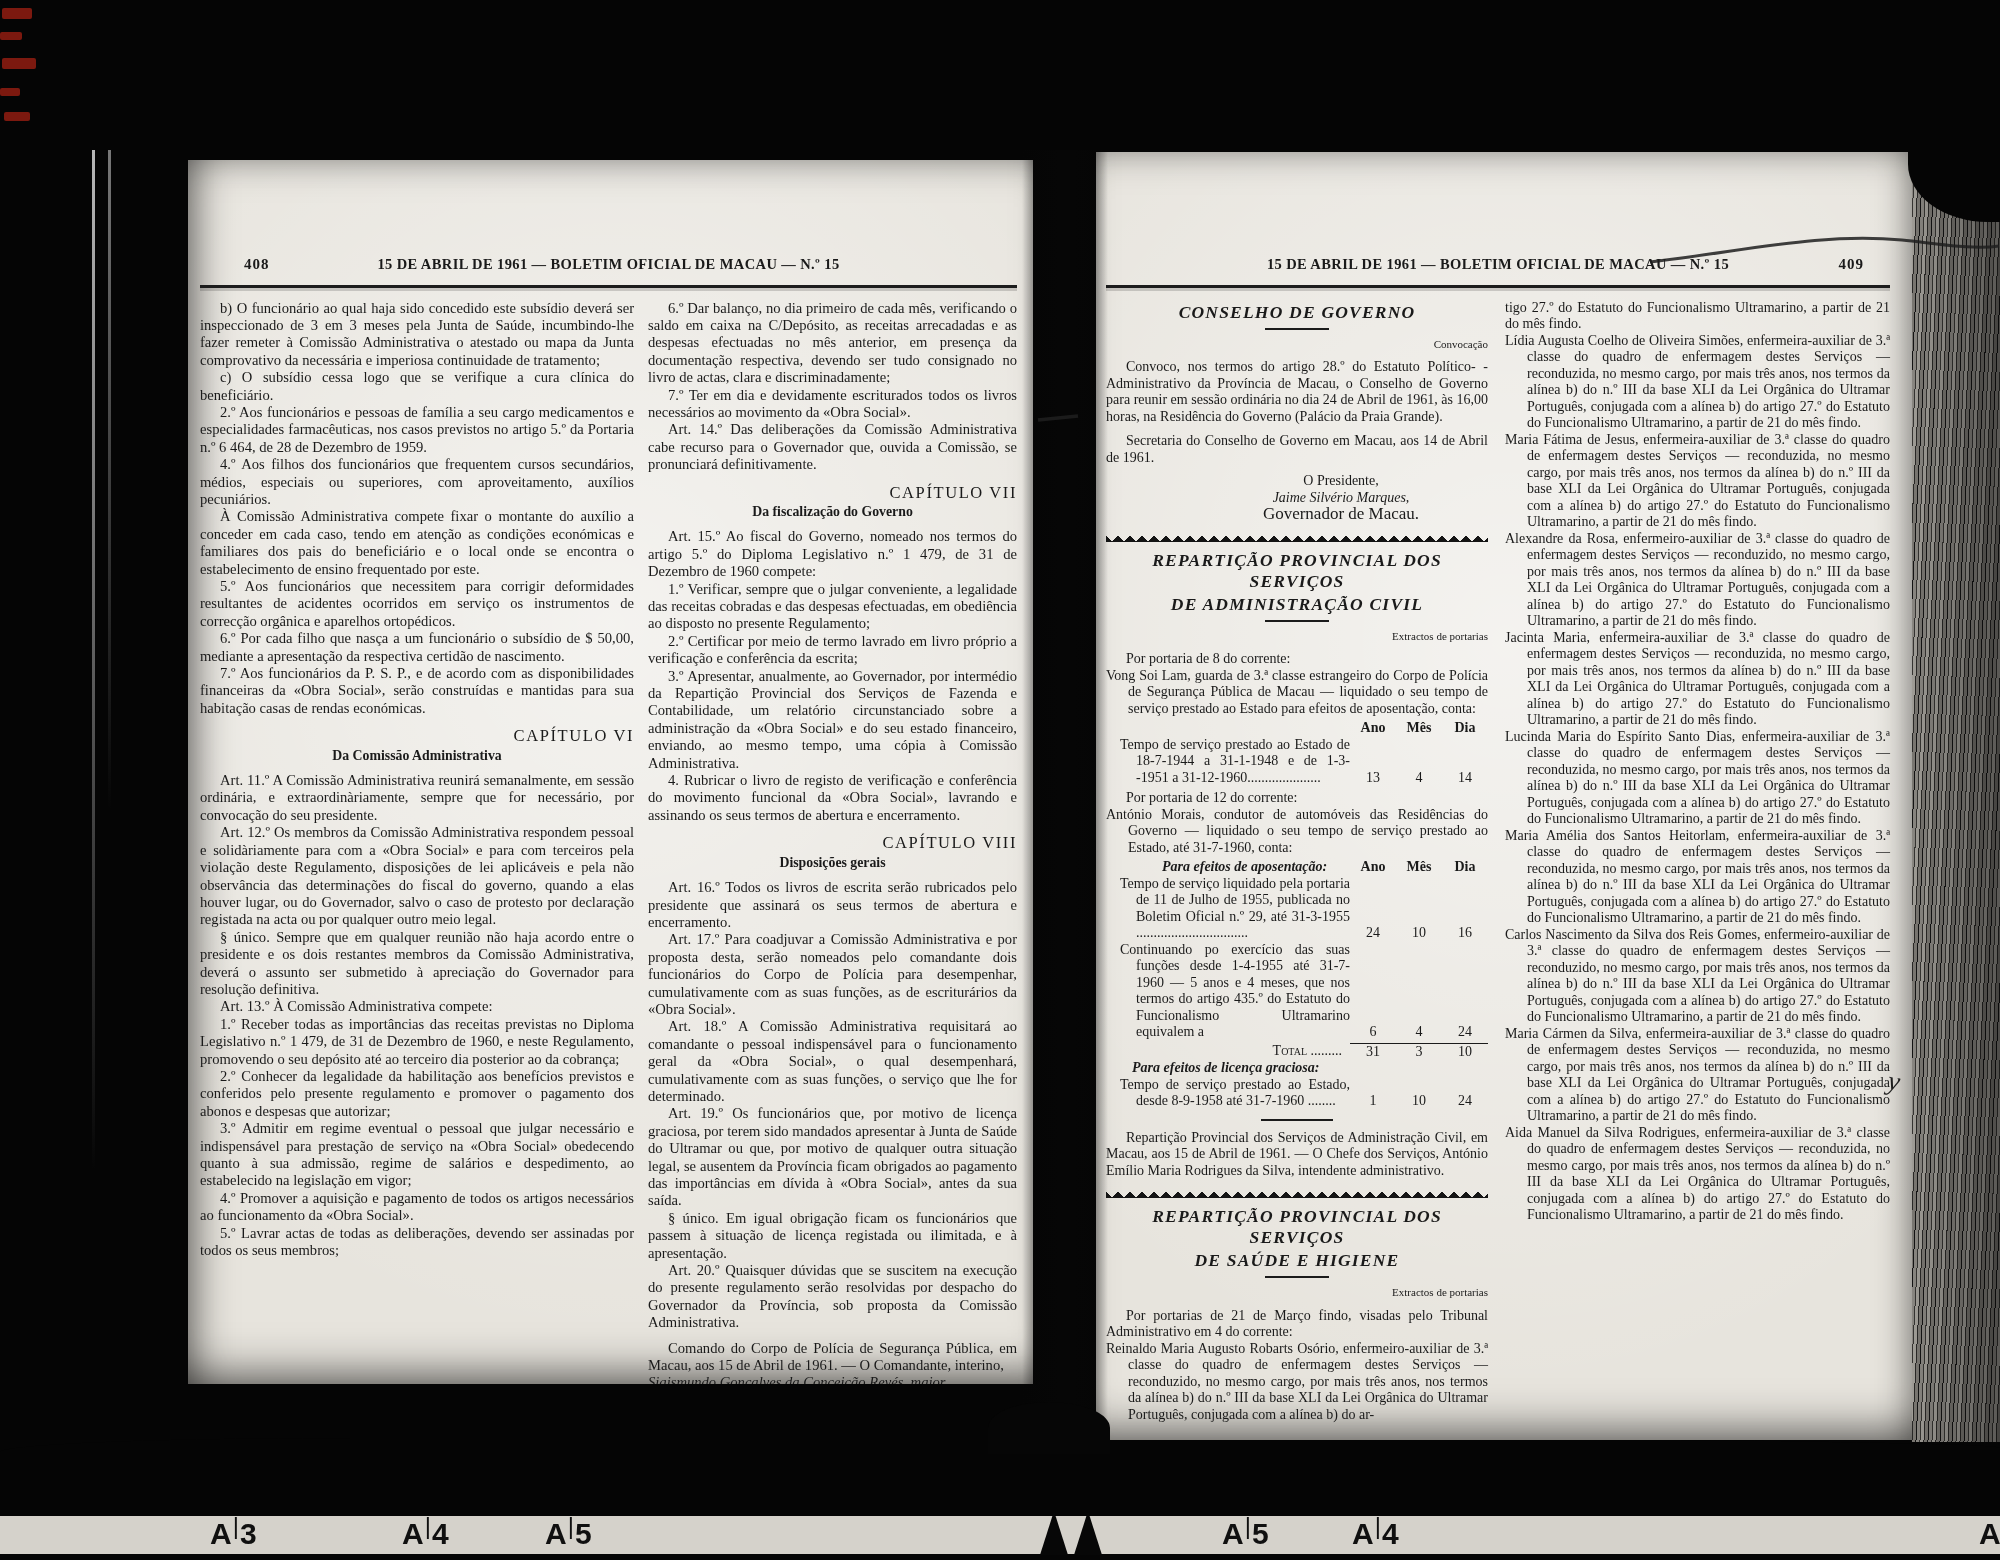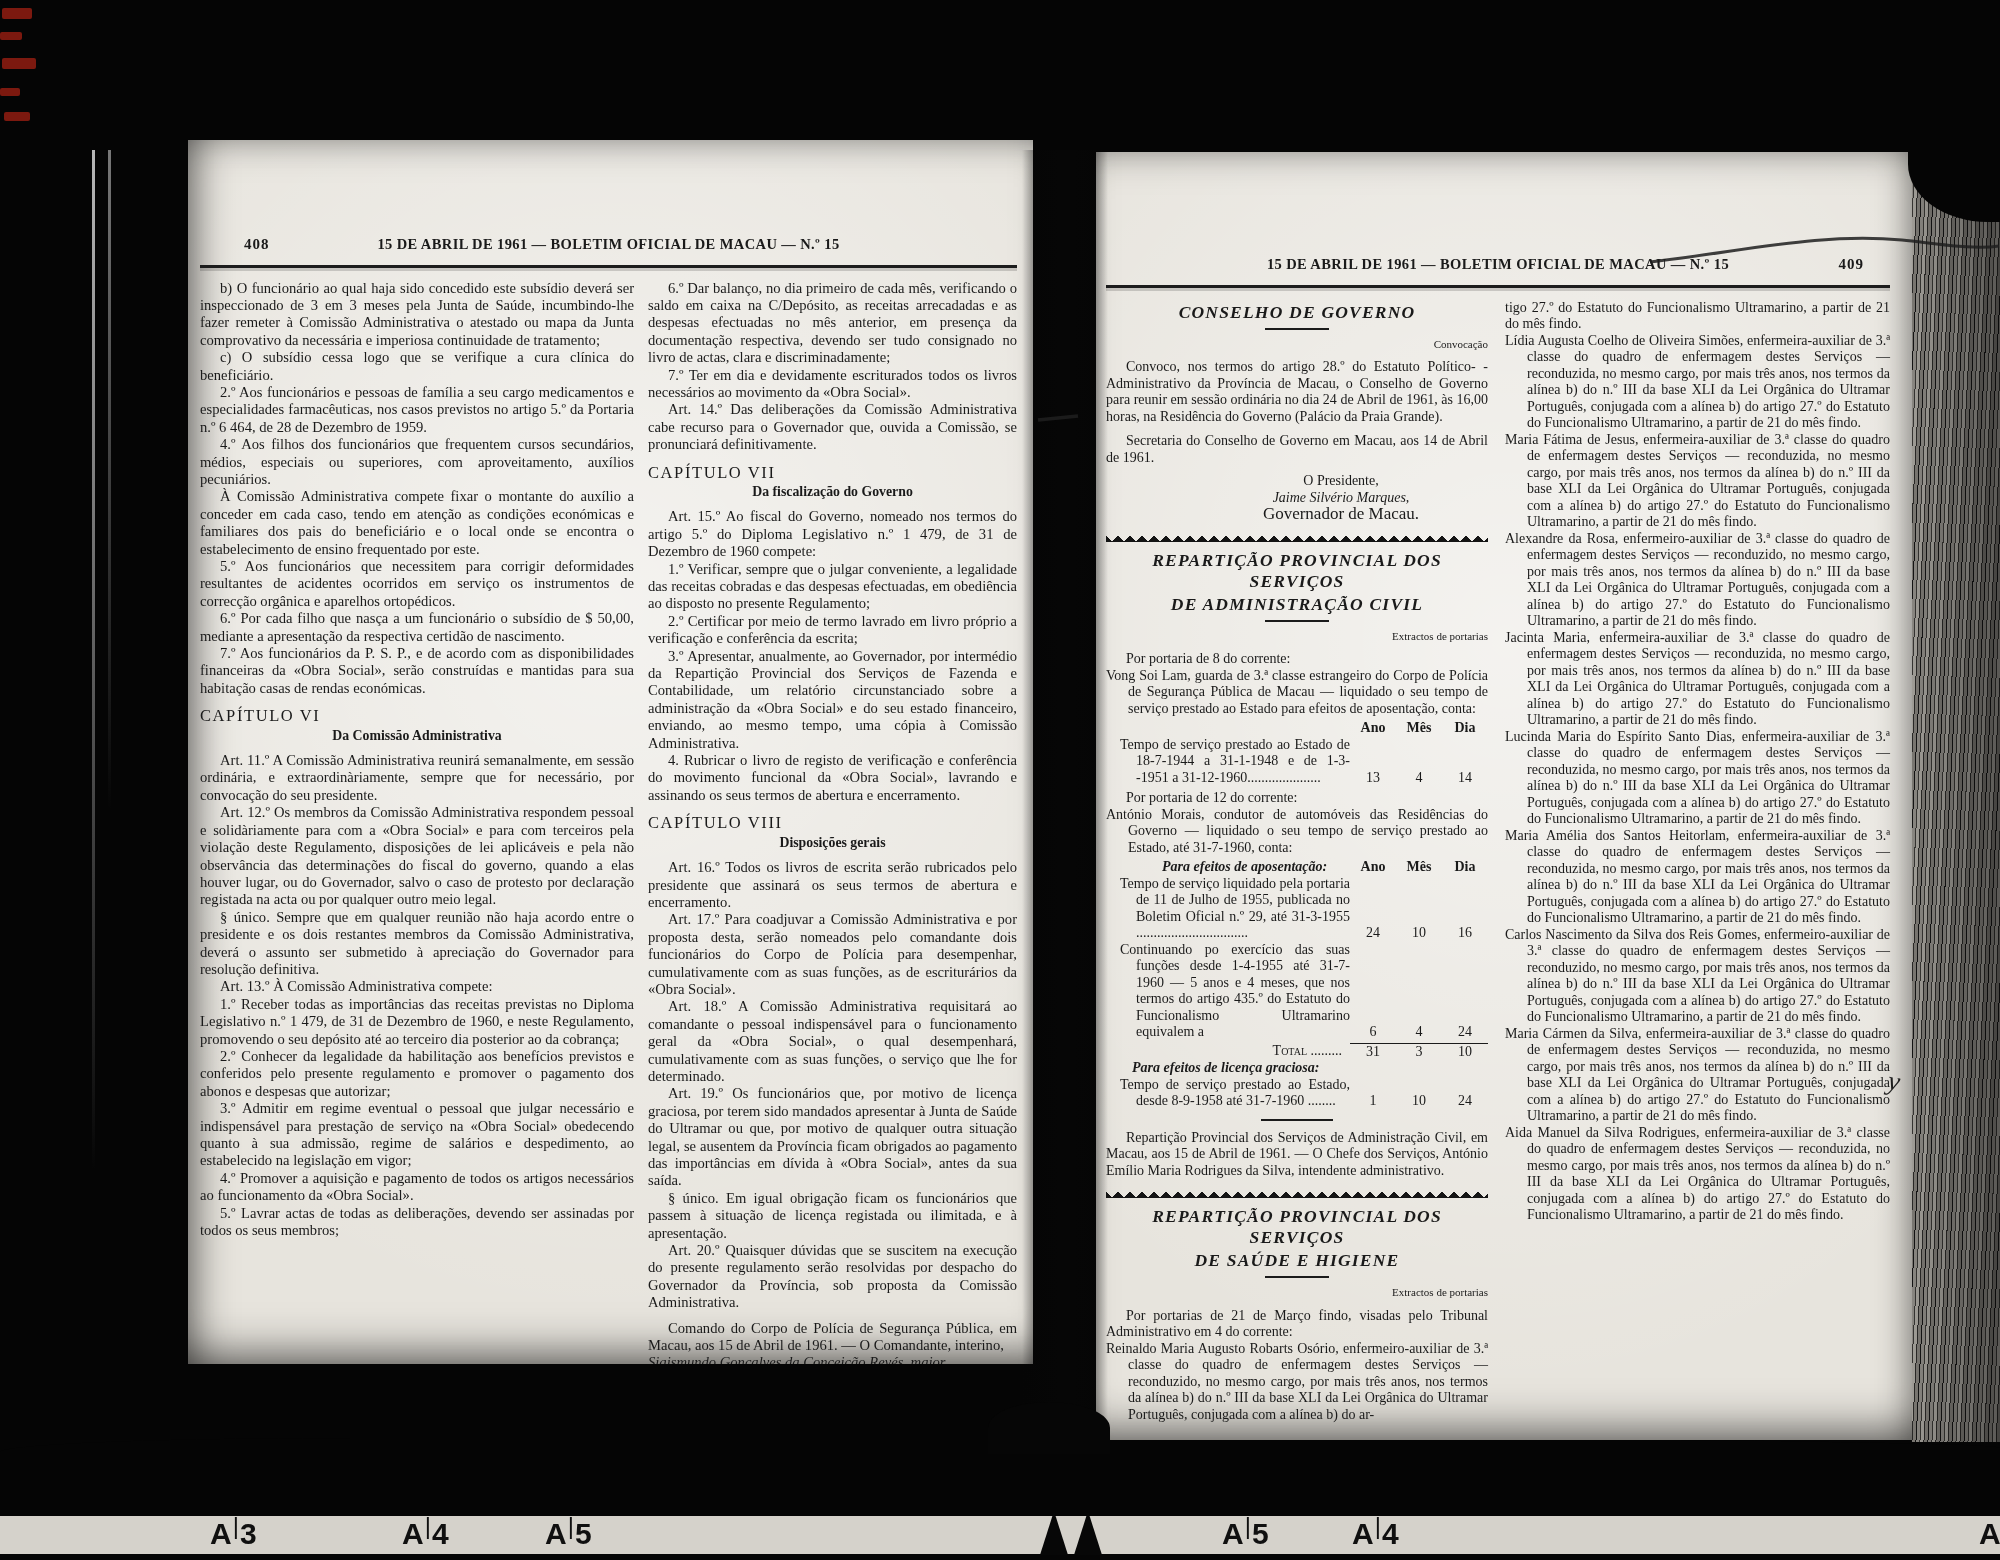--- a/index.html
+++ b/index.html
@@ -33,21 +33,21 @@
     font-weight:bold;font-size:30px;color:#101010;}
   .marker .sep{display:inline-block;transform:translateY(-10px);font-weight:normal;font-size:24px;margin:0 1px;}
   #m0{left:210px;} #m1{left:402px;} #m2{left:545px;} #m3{left:1222px;} #m4{left:1352px;} #m5{left:1979px;}
   .stray-y{position:absolute;left:1888px;top:1066px;font-size:27px;font-style:italic;color:#1d1d1d;
     transform:rotate(9deg);z-index:6;}
   .scratches{position:absolute;left:0;top:0;z-index:9;pointer-events:none;}
 
   
   .page{position:absolute;z-index:2;overflow:hidden;
     background:radial-gradient(120% 90% at 50% 38%,rgba(255,255,255,.55),rgba(255,255,255,0) 65%),var(--page,#e7e4dd);}
-  .page-left{left:188px;top:140px;width:845px;height:1224px;
+  .page-left{left:188px;top:160px;width:845px;height:1224px;
     box-shadow:inset 26px 0 38px -18px rgba(0,0,0,.5),inset 0 -36px 44px -26px rgba(0,0,0,.55),inset 0 28px 40px -30px rgba(0,0,0,.35);}
   .page-right{left:1096px;top:152px;width:820px;height:1288px;
     box-shadow:inset -24px 0 34px -16px rgba(0,0,0,.42),inset 0 -36px 44px -26px rgba(0,0,0,.55),inset 0 28px 40px -30px rgba(0,0,0,.35);}
   .pl-inner{padding:96px 16px 0 12px;}
   .pr-inner{padding:104px 26px 0 10px;}
 
   .pagehead{position:relative;height:22px;}
   .pagehead .num{position:absolute;top:0;font-weight:bold;font-size:15px;letter-spacing:1px;}
   .page-left .pagehead .num{left:44px;}
   .page-right .pagehead .num{right:26px;}
@@ -60,21 +60,21 @@
   .lc1{width:434px;margin-right:14px;} .lc2{width:369px;}
   .rc1{width:382px;margin-right:17px;} .rc2{width:385px;}
 
   p{margin:0;text-align:justify;}
   .para{text-indent:20px;}
   .hang{padding-left:22px;text-indent:-22px;}
   .cont{text-indent:0;}
   .dateline{text-indent:20px;margin-top:8px;}
   .sig-cont{font-style:italic;text-indent:0;}
 
-  .chap-title{text-align:left;text-indent:0;font-size:16.5px;letter-spacing:1.6px;margin:10px 0 2px;}
+  .chap-title{text-align:right;text-indent:0;font-size:16.5px;letter-spacing:1.6px;margin:10px 0 2px;}
   .chap-sub{text-align:center;text-indent:0;font-weight:bold;font-size:13.8px;margin:0 0 8px;}
 
   .sect-title{text-align:center;text-indent:0;font-weight:bold;font-style:italic;
     font-size:17.5px;letter-spacing:1.2px;line-height:21px;margin:2px 0 0;}
   .sect-rule{width:64px;height:2px;background:#1b1b1b;margin:5px auto 6px;}
   .sect-sub{text-align:right;text-indent:0;font-weight:normal;font-size:11px;margin:0 0 7px;}
 
   .sig{margin:7px 0 7px 120px;width:230px;text-align:center;}
   .sig .name{font-style:italic;}
   .sig .role{font-size:17px;}

